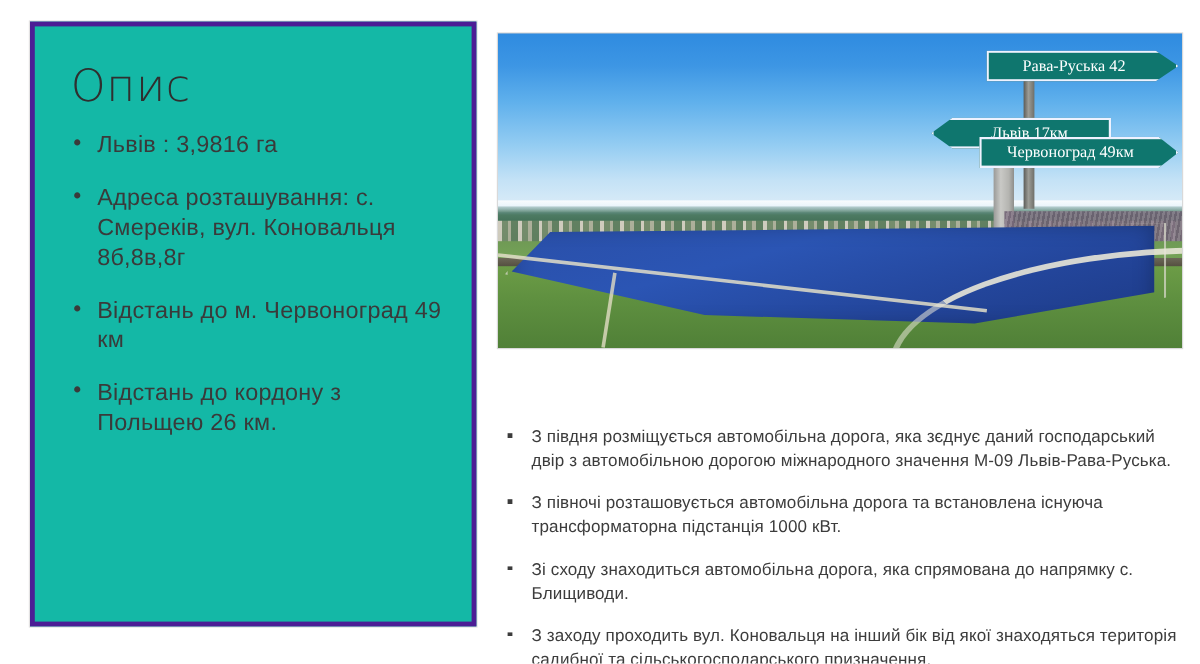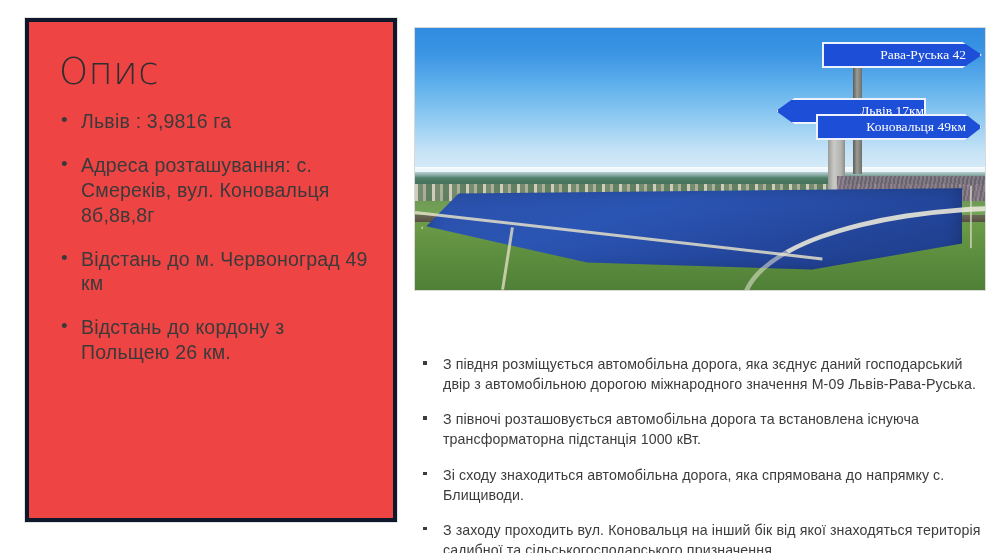--- a/index.html
+++ b/index.html
@@ -17,23 +17,23 @@
     color: #3b3b3b;
   }
 
   
   #left-panel {
     position: absolute;
     left: 25px;
     top: 18px;
     width: 372px;
     height: 504px;
-    background: #ef4444;
+    background: #14b8a6;
     box-sizing: border-box;
-    border: 4px solid #0f172a;
+    border: 4px solid #4c1d95;
     box-shadow: 0 0 0 1px #e3e2e2;
   }
   #left-panel-inner {
     position: absolute;
     left: 0; top: 0; right: 0; bottom: 0;
     padding: 30px 18px 20px 28px;
     box-sizing: border-box;
   }
   #panel-title {
     font-size: 37px;
@@ -244,29 +244,29 @@
     position: absolute;
     left: 83px;
     top: 22px;
     width: 9px;
     height: 118px;
     background: linear-gradient(to right, #5b5b57, #9c9c96 45%, #6f6f69 100%);
   }
   .sign {
     position: absolute;
     height: 26px;
-    background: #1d4ed8;
+    background: #0f766e;
     border: 2px solid #eef2ff;
     box-sizing: border-box;
     color: #ffffff;
     font-size: 13.5px;
     line-height: 22px;
     white-space: nowrap;
     font-family: "Liberation Serif", "DejaVu Serif", serif;
-    text-align: right;
+    text-align: center;
     box-shadow: 0 1px 2px rgba(0,0,0,.35);
   }
   #sign-0 {
     left: 52px; top: 8px; width: 160px;
     clip-path: polygon(0 0, 88% 0, 100% 50%, 88% 100%, 0 100%);
     padding-right: 14px;
   }
   #sign-1 {
     left: 6px; top: 44px; width: 150px;
     clip-path: polygon(12% 0, 100% 0, 100% 100%, 12% 100%, 0 50%);
@@ -343,21 +343,21 @@
       <div class="pond"></div>
       <div class="pond-rim"></div>
       <div class="levee"></div>
       <div class="path"></div>
       <div class="road-curve"></div>
 
       <div id="signpost">
         <div class="pole"></div>
         <div class="sign" id="sign-0">Рава-Руська 42</div>
         <div class="sign" id="sign-1">Львів 17км</div>
-        <div class="sign" id="sign-2">Коновальця 49км</div>
+        <div class="sign" id="sign-2">Червоноград 49км</div>
       </div>
     </div>
   </div>
 
   <div id="right-bullets">
     <ul class="bullets-right">
       <li>З півдня розміщується автомобільна дорога, яка зєднує даний господарський двір з автомобільною дорогою міжнародного значення М-09 Львів-Рава-Руська.</li>
       <li>З півночі розташовується автомобільна дорога та встановлена існуюча трансформаторна підстанція 1000 кВт.</li>
       <li>Зі сходу знаходиться автомобільна дорога, яка спрямована до напрямку с. Блищиводи.</li>
       <li>З заходу проходить вул. Коновальця на інший бік від якої знаходяться територія садибної та сільськогосподарського призначення.</li>

